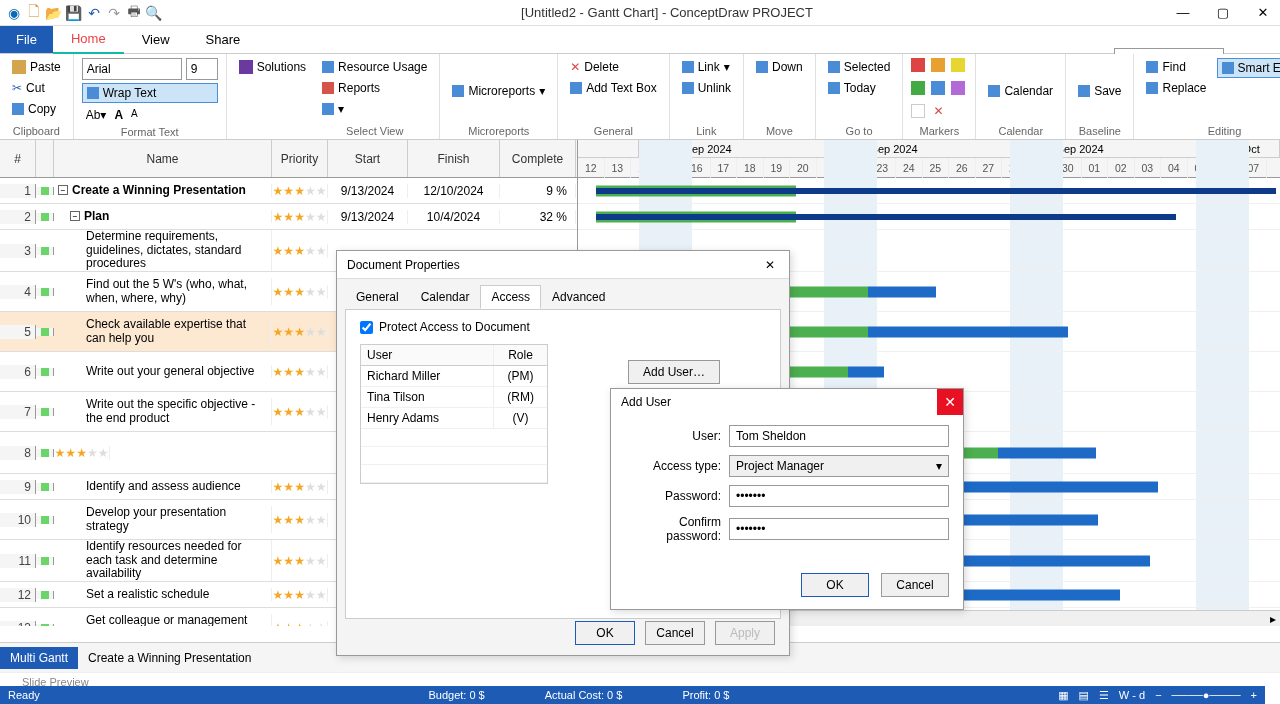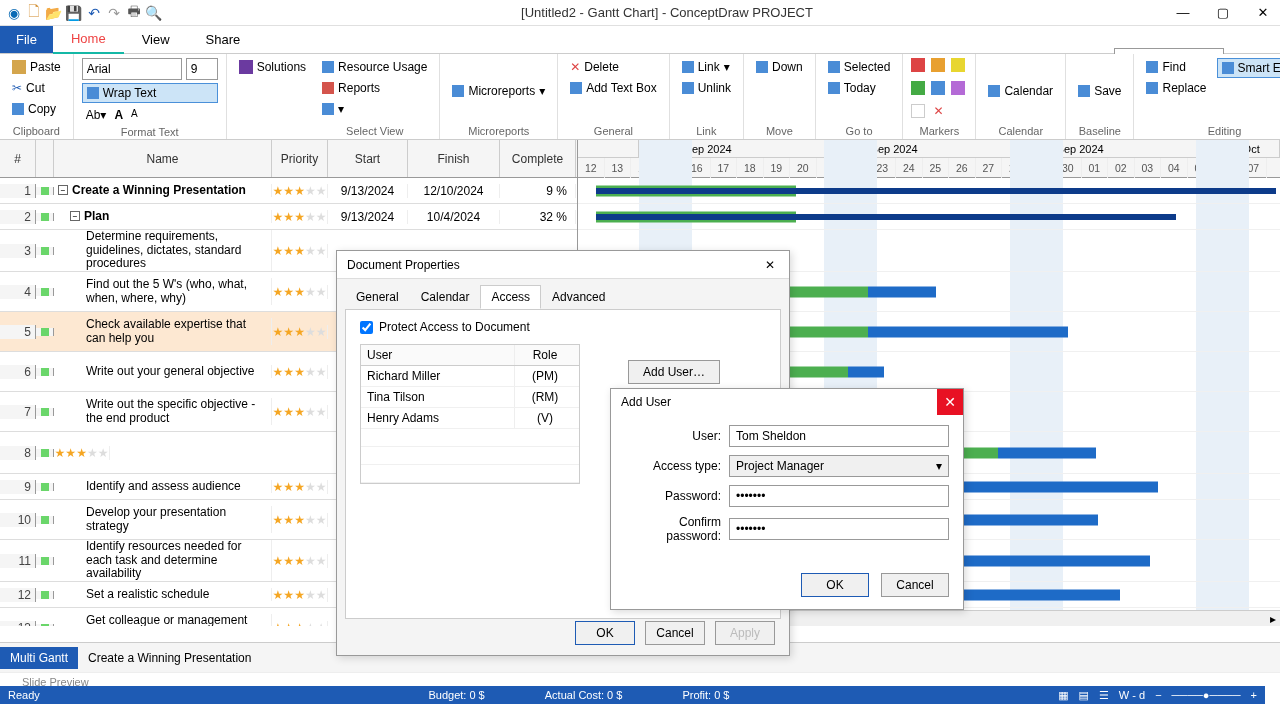--- a/index.html
+++ b/index.html
@@ -92,21 +92,21 @@
 
 .modal { position: absolute; background: #fff; border: 1px solid #999; box-shadow: 2px 2px 8px rgba(0,0,0,0.15); }
 .modal-docprops { top: 250px; left: 336px; width: 454px; height: 406px; background: #f4f4f4; }
 .modal-title { height: 28px; display: flex; align-items: center; padding: 0 10px; font-size: 12px; background: #fff; border-bottom: 1px solid #ddd; }
 .modal-close { margin-left: auto; cursor: pointer; width: 18px; height: 18px; display: flex; align-items: center; justify-content: center; }
 .modal-tabs { display: flex; padding: 6px 8px 0 8px; background: #f4f4f4; }
 .mtab { padding: 4px 10px; font-size: 12px; border: 1px solid transparent; cursor: pointer; }
 .mtab.active { background: #fff; border: 1px solid #ccc; border-bottom: 1px solid #fff; }
 .modal-body { padding: 10px 14px; background: #fff; margin: 0 8px 8px 8px; border: 1px solid #ccc; height: 310px; }
 .chk-row { display: flex; align-items: center; gap: 6px; font-size: 12px; margin-bottom: 10px; }
-.user-table { border: 1px solid #ccc; width: 220px; display: inline-block; vertical-align: top; }
+.user-table { border: 1px solid #ccc; width: 188px; display: inline-block; vertical-align: top; }
 .ut-head { display: flex; border-bottom: 1px solid #ccc; background: #fafafa; }
 .ut-cell { padding: 3px 6px; font-size: 12px; }
 .ut-user { width: 154px; border-right: 1px solid #eee; }
 .ut-role { width: 60px; text-align: center; }
 .ut-row { display: flex; border-bottom: 1px solid #f0f0f0; }
 .modal-buttons { position: absolute; bottom: 10px; right: 14px; display: flex; gap: 10px; }
 .mbtn { width: 60px; height: 24px; border: 1px solid #999; background: #f0f0f0; font-size: 12px; cursor: pointer; }
 .mbtn.primary { border: 1px solid #1e5bb4; }
 .mbtn.disabled { color: #bbb; }
 .add-user-btn { position: absolute; top: 50px; right: 60px; width: 92px; height: 24px; border: 1px solid #999; background: #f0f0f0; font-size: 12px; cursor: pointer; }

